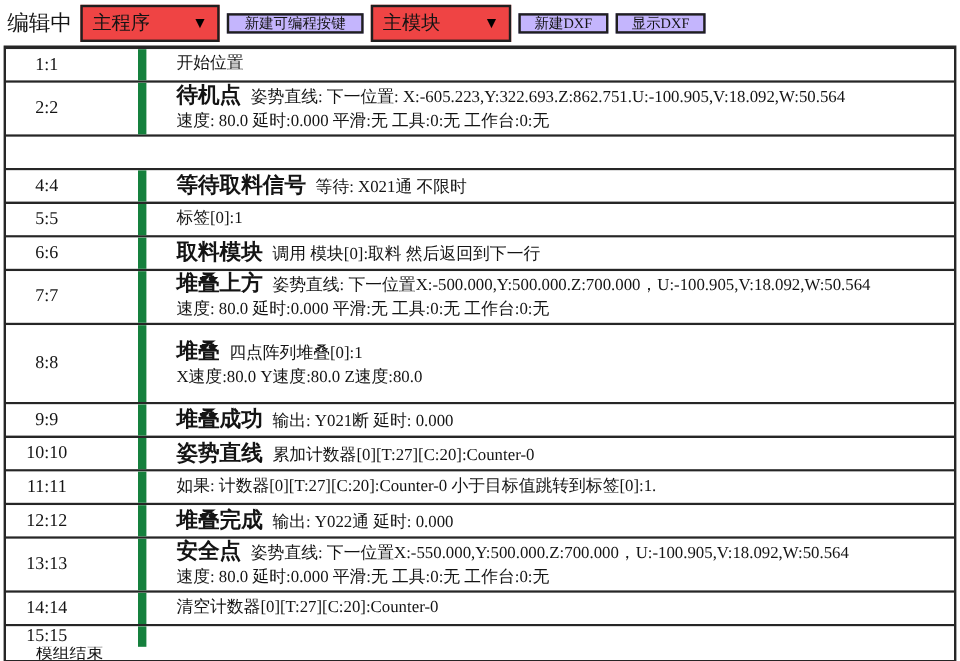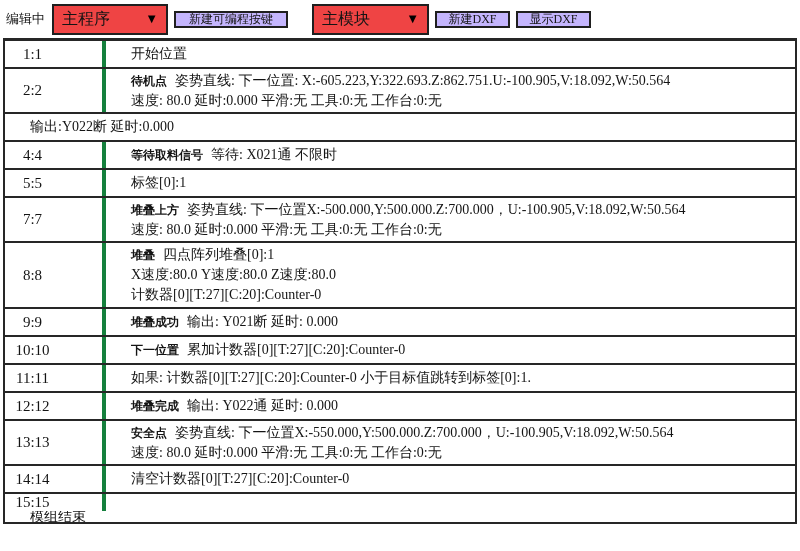--- a/index.html
+++ b/index.html
@@ -1,48 +1,48 @@
 <!DOCTYPE html>
 <html><head>
 <meta charset="utf-8">
 <style>
   * { margin:0; padding:0; box-sizing:border-box; }
   html,body { width:800px; height:551px; overflow:hidden; background:#ffffff;
     font-family:"Liberation Serif","DejaVu Serif",serif; color:#141414; }
 
   
   .toolbar { display:flex; align-items:center; height:38px; padding-left:6px; gap:6px; background:#fff; }
-  .tb-label { font-size:13px; white-space:nowrap; margin-right:1px; }
+  .tb-label { font-size:18px; white-space:nowrap; margin-right:1px; }
   .tb-select { border:2px solid #1f1f1f; height:31px; display:flex; align-items:center;
     justify-content:space-between; padding:0 8px; font-size:16px; background:#ef4444;
     white-space:nowrap; cursor:default; flex:none; }
   .tb-select.w1 { width:116px; }
-  .tb-select.w2 { width:117px;margin-left:18px; }
+  .tb-select.w2 { width:117px; }
   .arrow { font-size:13px; color:#000; }
   .tb-btn { border:2px solid #1f1f1f; height:17px; display:flex; align-items:center;
     justify-content:center; font-size:12px; background:#c4b5fd; white-space:nowrap;
     font-family:inherit; color:inherit; overflow:hidden; flex:none; }
   .tb-btn.b1 { width:114px; }
   .tb-btn.b2 { width:77px; }
   .tb-btn.b3 { width:75px; }
   .tb-btn.b4 { width:75px; }
 
   
   .table { margin:0 3px; border:2px solid #262626; border-top-width:3px; background:#fff; }
   .row { display:flex; border-bottom:2px solid #262626; background:#fff; }
   .row:last-child { border-bottom:none;flex-direction:column; }
   .lines-1 { height:28px; }
   .lines-2 { height:45px; }
   .lines-3 { height:66px; }
-  .num-cell { width:101px; flex:none; border-right:4px solid #15803d; display:flex;
+  .num-cell { width:117px; flex:none; border-right:7px solid #15803d; display:flex;
     align-items:center; justify-content:center; padding-right:42px; font-size:15px; }
   .content-cell { flex:1; display:flex; flex-direction:column; justify-content:center;
     padding-left:25px; overflow:hidden; }
   .line { font-size:14px; line-height:20px; white-space:nowrap; }
-  .title { font-size:12px; font-weight:bold; margin-right:8px; }
+  .title { font-size:18px; font-weight:bold; margin-right:8px; }
 </style>
 </head>
 <body>
 
 <div class="toolbar">
   <span class="tb-label">编辑中</span>
 
   <div class="tb-select w1">
     <span>主程序</span>
     <span class="arrow">▼</span>
@@ -71,74 +71,76 @@
     <div class="row lines-2">
     <div class="num-cell">2:2</div>
     <div class="content-cell">
       <div class="line">
         <span class="title">待机点</span><span class="text">姿势直线: 下一位置: X:-605.223,Y:322.693.Z:862.751.U:-100.905,V:18.092,W:50.564</span>
       </div>
     <div class="line">速度: 80.0 延时:0.000 平滑:无 工具:0:无 工作台:0:无</div>
       </div>
   </div>
     <div class="row lines-1">
-    <div class="content-cell">
-      <div class="line">
-        <span class="text">输出:Y022断 延时:0.000</span>
-      </div>
-    </div>
   </div>
     <div class="row lines-1">
     <div class="num-cell">4:4</div>
     <div class="content-cell">
       <div class="line">
         <span class="title">等待取料信号</span><span class="text">等待: X021通 不限时</span>
       </div>
     </div>
   </div>
     <div class="row lines-1">
     <div class="num-cell">5:5</div>
     <div class="content-cell">
       <div class="line">
         <span class="text">标签[0]:1</span>
+      </div>
+    </div>
+  </div>
+    <div class="row lines-1">
+    <div class="num-cell">6:6</div>
+    <div class="content-cell">
+      <div class="line">
+        <span class="title">取料模块</span><span class="text">调用 模块[0]:取料 然后返回到下一行</span>
       </div>
     </div>
   </div>
     <div class="row lines-2">
     <div class="num-cell">7:7</div>
     <div class="content-cell">
       <div class="line">
         <span class="title">堆叠上方</span><span class="text">姿势直线: 下一位置X:-500.000,Y:500.000.Z:700.000，U:-100.905,V:18.092,W:50.564</span>
       </div>
     <div class="line">速度: 80.0 延时:0.000 平滑:无 工具:0:无 工作台:0:无</div>
       </div>
   </div>
     <div class="row lines-3">
     <div class="num-cell">8:8</div>
     <div class="content-cell">
       <div class="line">
         <span class="title">堆叠</span><span class="text">四点阵列堆叠[0]:1</span>
       </div>
     <div class="line">X速度:80.0 Y速度:80.0 Z速度:80.0</div>
-        <div class="line">计数器[0][T:27][C:20]:Counter-0</div>
       </div>
   </div>
     <div class="row lines-1">
     <div class="num-cell">9:9</div>
     <div class="content-cell">
       <div class="line">
         <span class="title">堆叠成功</span><span class="text">输出: Y021断 延时: 0.000</span>
       </div>
     </div>
   </div>
     <div class="row lines-1">
     <div class="num-cell">10:10</div>
     <div class="content-cell">
       <div class="line">
-        <span class="title">下一位置</span><span class="text">累加计数器[0][T:27][C:20]:Counter-0</span>
+        <span class="title">姿势直线</span><span class="text">累加计数器[0][T:27][C:20]:Counter-0</span>
       </div>
     </div>
   </div>
     <div class="row lines-1">
     <div class="num-cell">11:11</div>
     <div class="content-cell">
       <div class="line">
         <span class="text">如果: 计数器[0][T:27][C:20]:Counter-0 小于目标值跳转到标签[0]:1.</span>
       </div>
     </div>

